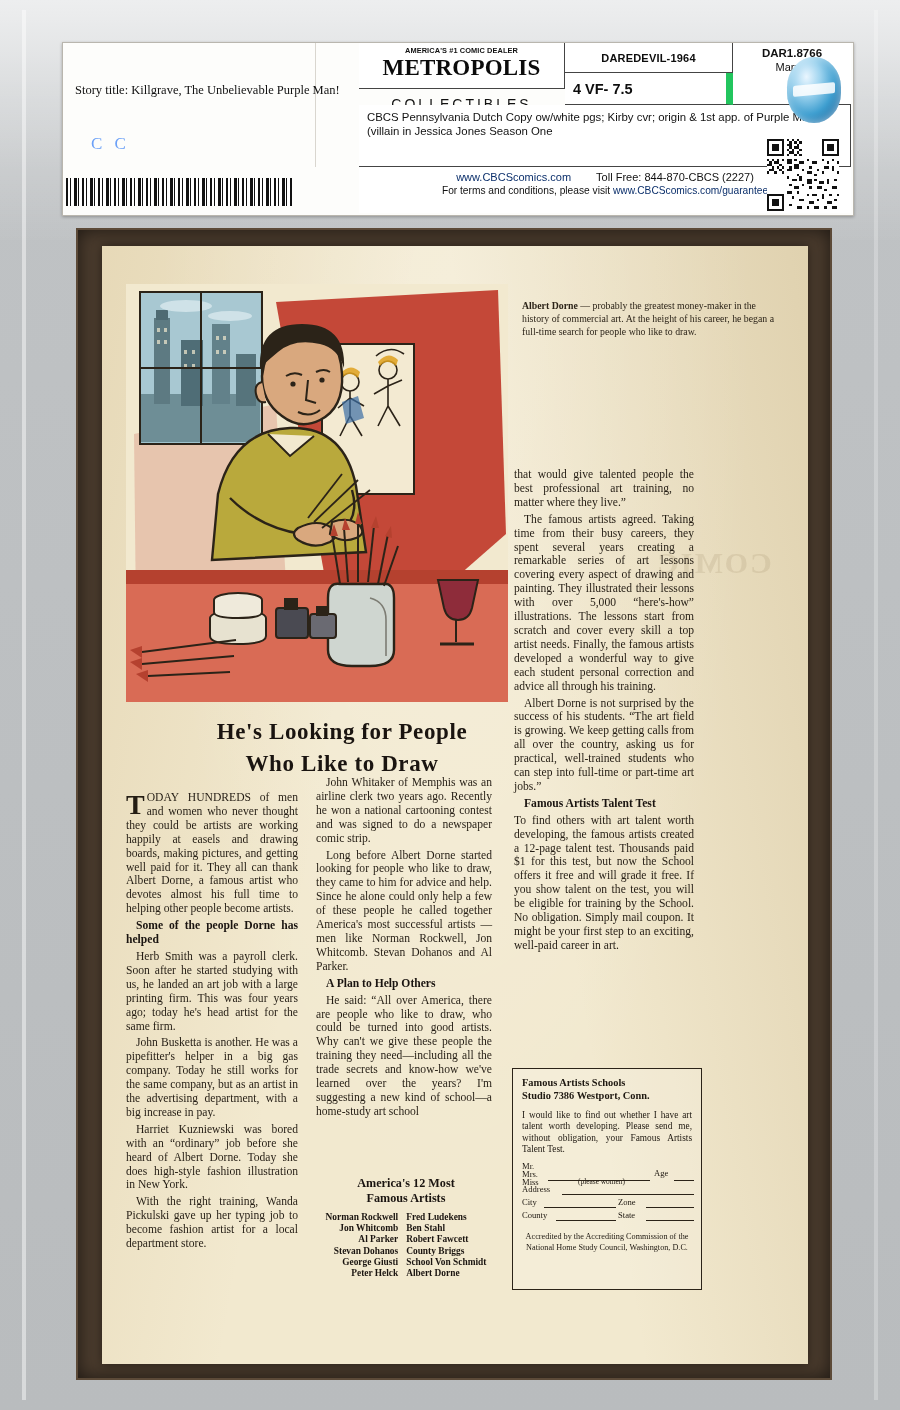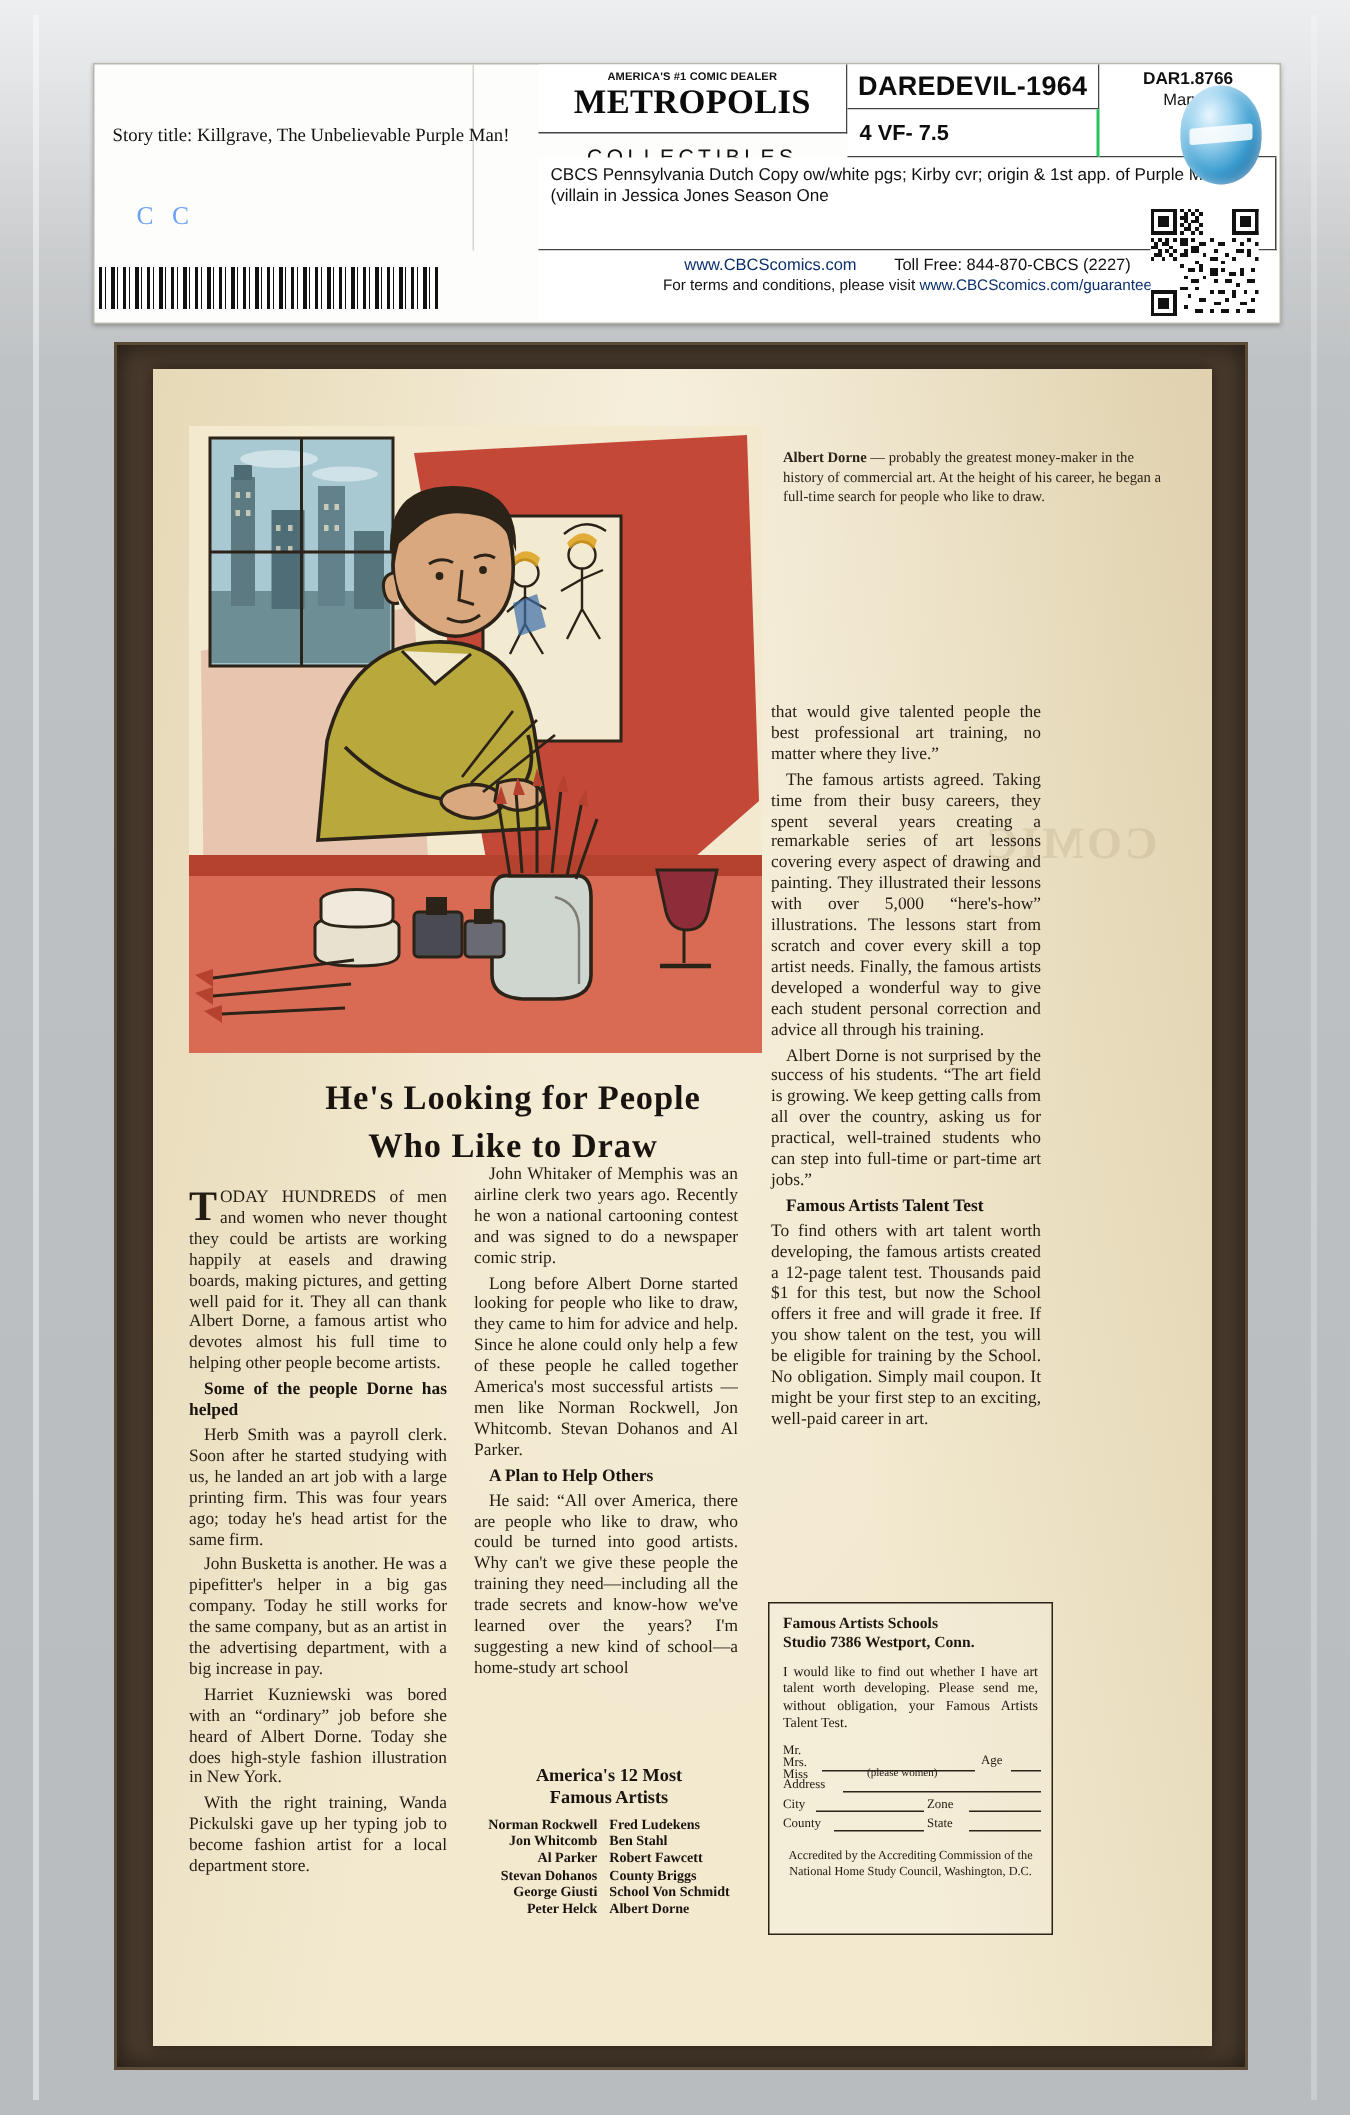--- a/index.html
+++ b/index.html
@@ -77,40 +77,40 @@
     font-size: 6.8px; color:#222; margin-top: 2px;
   }
 
   .id-box {
     position: absolute; left: 502px; top: 0; width: 168px; height: 30px;
     box-sizing: border-box;
     border-right: 1px solid #444; border-bottom: 1px solid #444;
     background: #fff;
     display: flex; align-items: center; justify-content: center;
     font-family: "Liberation Sans", sans-serif;
-    font-size: 18px; font-weight: bold; color: #0d0d0d; letter-spacing: .2px; text-align: center;
+    font-size: 11px; font-weight: bold; color: #0d0d0d; letter-spacing: .2px; text-align: center;
   }
   .cert-box {
     position: absolute; left: 670px; top: 0; width: 118px; height: 62px;
     box-sizing: border-box;
     border-bottom: 1px solid #444;
     background: #fff; text-align:center;
   }
   .cert-num {
     font-family: "Liberation Sans", sans-serif;
     font-size: 11.5px; font-weight: bold; color:#111; margin-top: 4px;
   }
   .cert-pub {
     font-family: "Liberation Sans", sans-serif;
     font-size: 11px; color:#111; margin-top: 2px;
   }
   .grade-box {
     position: absolute; left: 502px; top: 30px; width: 168px; height: 32px;
     box-sizing: border-box;
-    border-right: 2px solid #22c55e; border-bottom: 1px solid #444;
+    border-right: 7px solid #22c55e; border-bottom: 1px solid #444;
     background: #fff;
     display:flex; align-items:center; padding-left: 8px;
     font-family: "Liberation Sans", sans-serif;
     font-size: 14.5px; font-weight: bold; color:#0d0d0d;
   }
   .barcode-small {
     position: absolute; right: 6px; top: 44px;
     font-family: "Liberation Sans", sans-serif; font-size: 7px; color:#333;
   }
   .notes-box {

